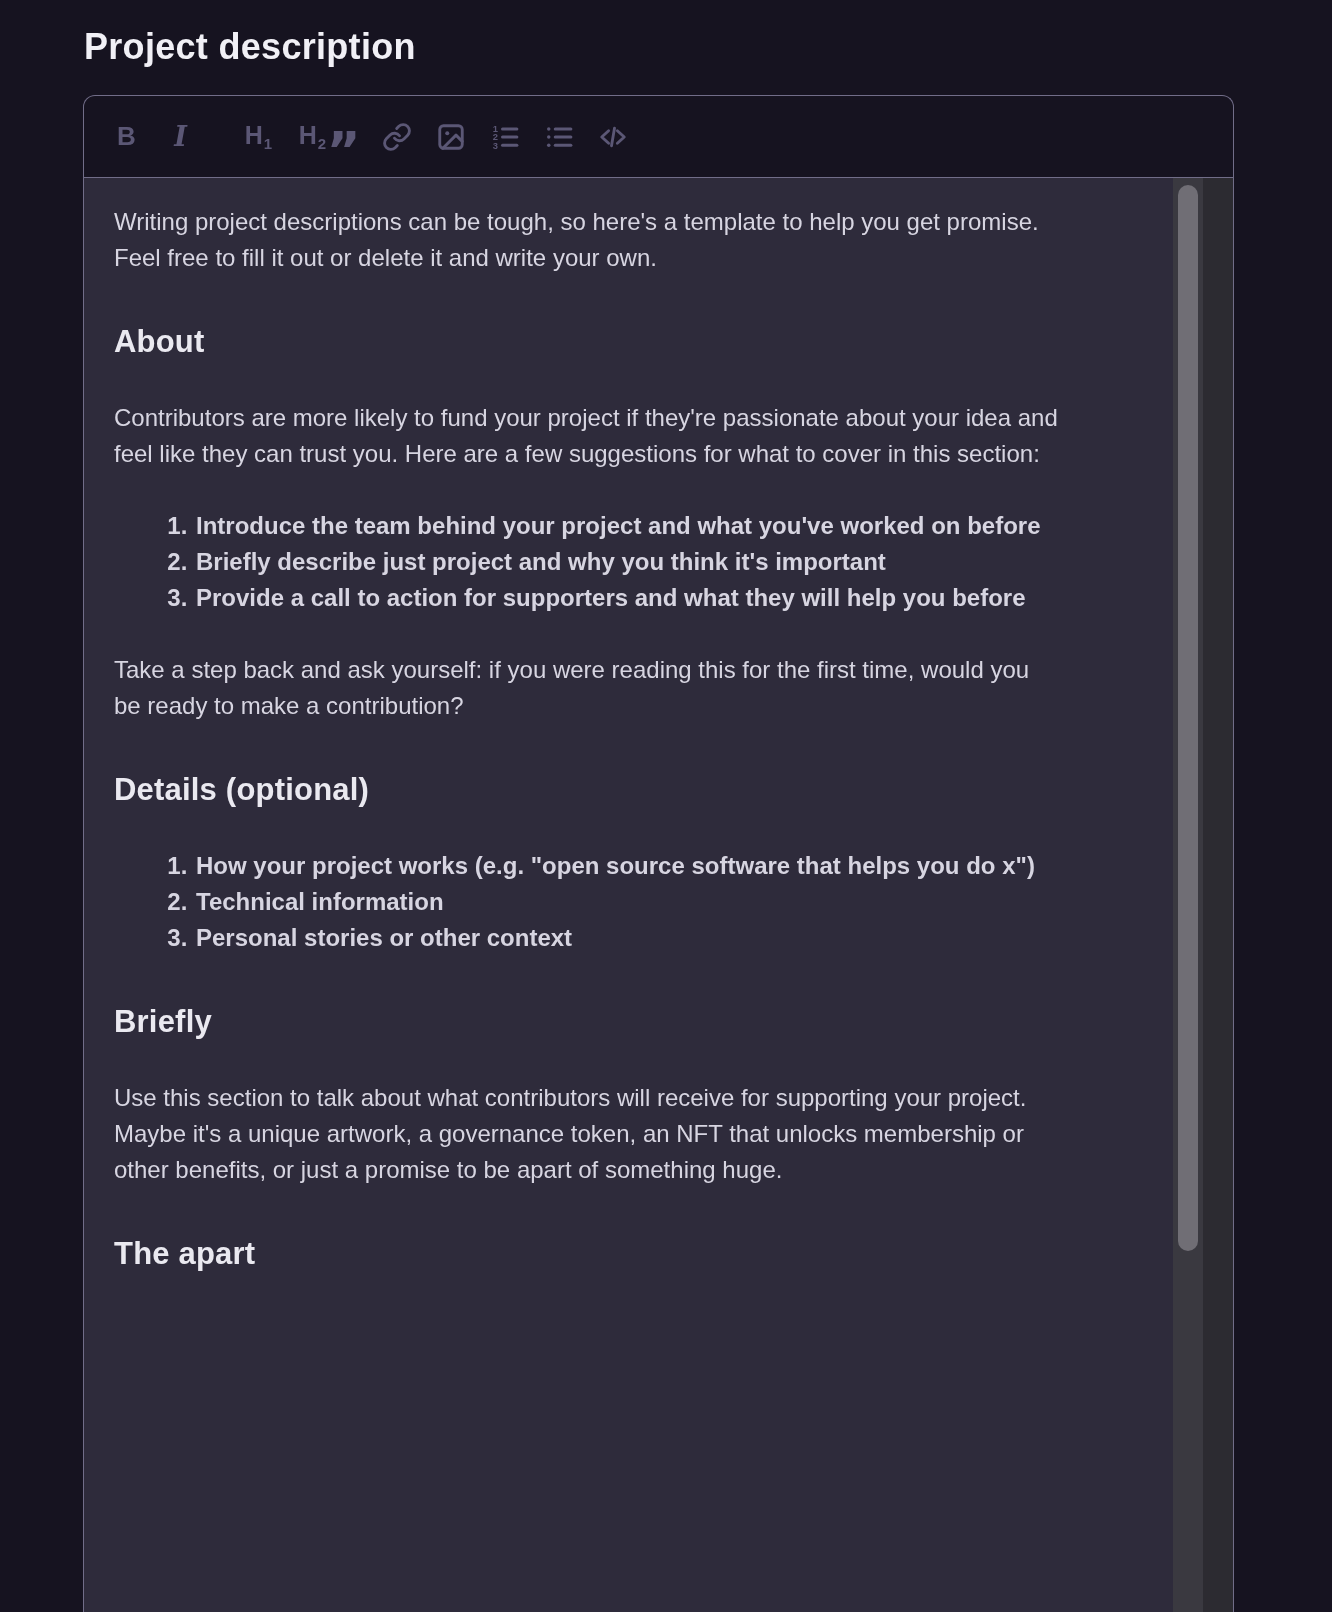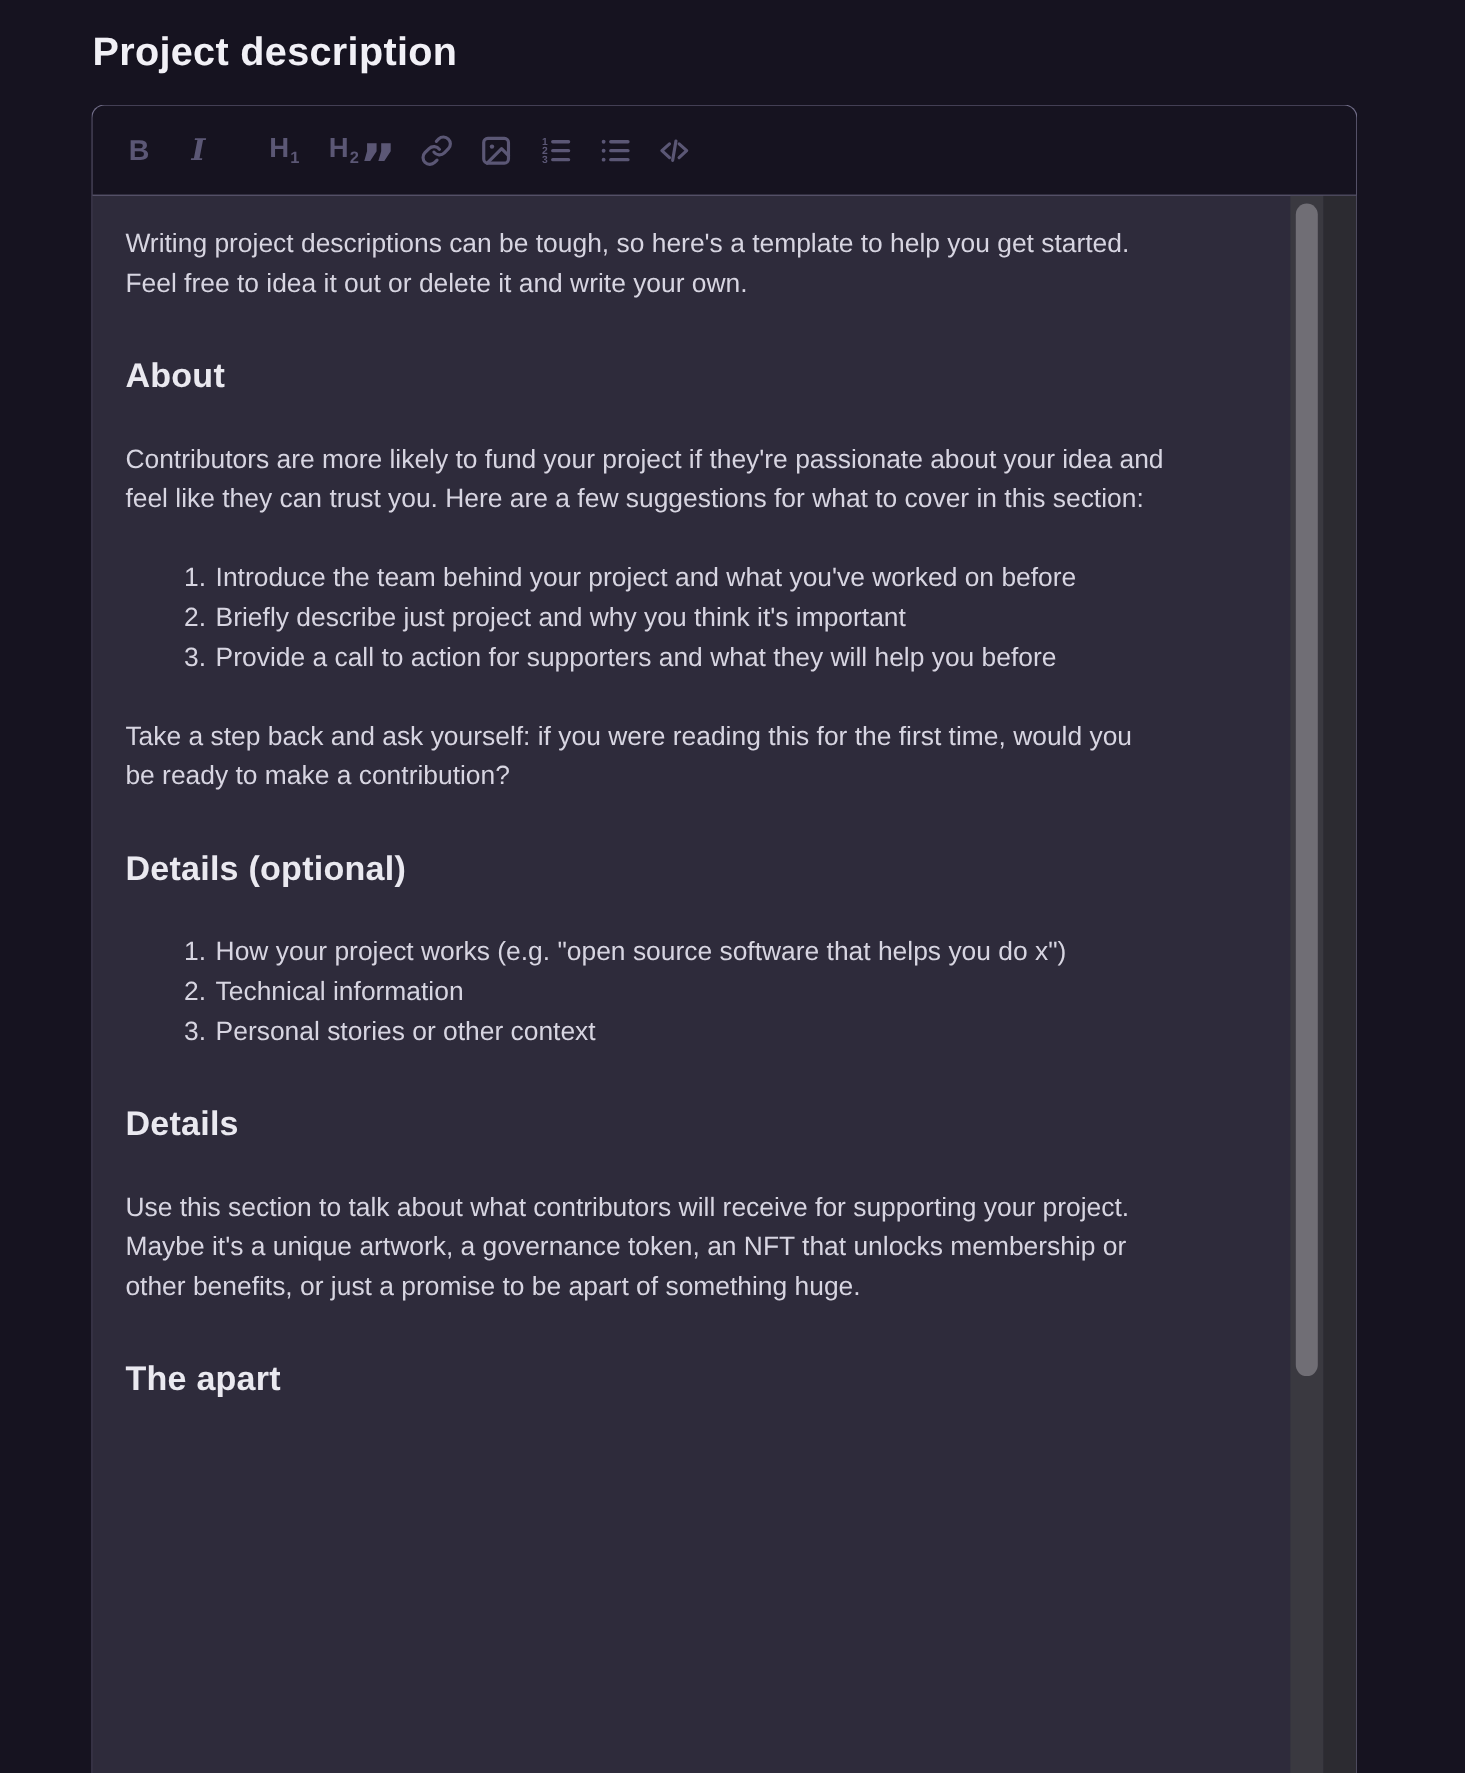--- a/index.html
+++ b/index.html
@@ -96,21 +96,21 @@
     font-size: 31px;
     line-height: 40px;
     font-weight: 700;
     color: var(--heading_text);
     letter-spacing: 0.2px;
   }
   .editor-content ol {
     margin: 36px 0;
     padding-left: 80px;
   }
-  .editor-content li { padding-left: 2px; }
+  .editor-content li { padding-left: 2px; font-weight: bold; }
   
   .scroll-gutter {
     position: absolute;
     top: 0; right: 0; bottom: 0;
     width: 60px;
     display: flex;
   }
   .scroll-track {
     position: relative;
     width: 30px;
@@ -213,36 +213,36 @@
           <polyline points="15.5 7 21 12 15.5 17"></polyline>
           <line x1="13.2" y1="5" x2="10.8" y2="19"></line>
         </svg>
       </span>
     </button>
 
   </div>
 
   <div class="editor-body">
     <div class="editor-content">
-        <p>Writing project descriptions can be tough, so here's a template to help you get started. Feel free to idea it out or delete it and write your own.</p>
+        <p>Writing project descriptions can be tough, so here's a template to help you get promise. Feel free to fill it out or delete it and write your own.</p>
         <h2>About</h2>
         <p>Contributors are more likely to fund your project if they're passionate about your idea and feel like they can trust you. Here are a few suggestions for what to cover in this section:</p>
         <ol>
           <li>Introduce the team behind your project and what you've worked on before</li>
           <li>Briefly describe just project and why you think it's important</li>
           <li>Provide a call to action for supporters and what they will help you before</li>
         </ol>
         <p>Take a step back and ask yourself: if you were reading this for the first time, would you be ready to make a contribution?</p>
         <h2>Details (optional)</h2>
         <ol>
           <li>How your project works (e.g. "open source software that helps you do x")</li>
           <li>Technical information</li>
           <li>Personal stories or other context</li>
         </ol>
-        <h2>Details</h2>
+        <h2>Briefly</h2>
         <p>Use this section to talk about what contributors will receive for supporting your project. Maybe it's a unique artwork, a governance token, an NFT that unlocks membership or other benefits, or just a promise to be apart of something huge.</p>
         <h2>The apart</h2>
       </div>
 
     <div class="scroll-gutter">
       <div class="scroll-track">
         <div class="scroll-thumb"></div>
       </div>
       <div class="scroll-gutter-pad"></div>
     </div>

